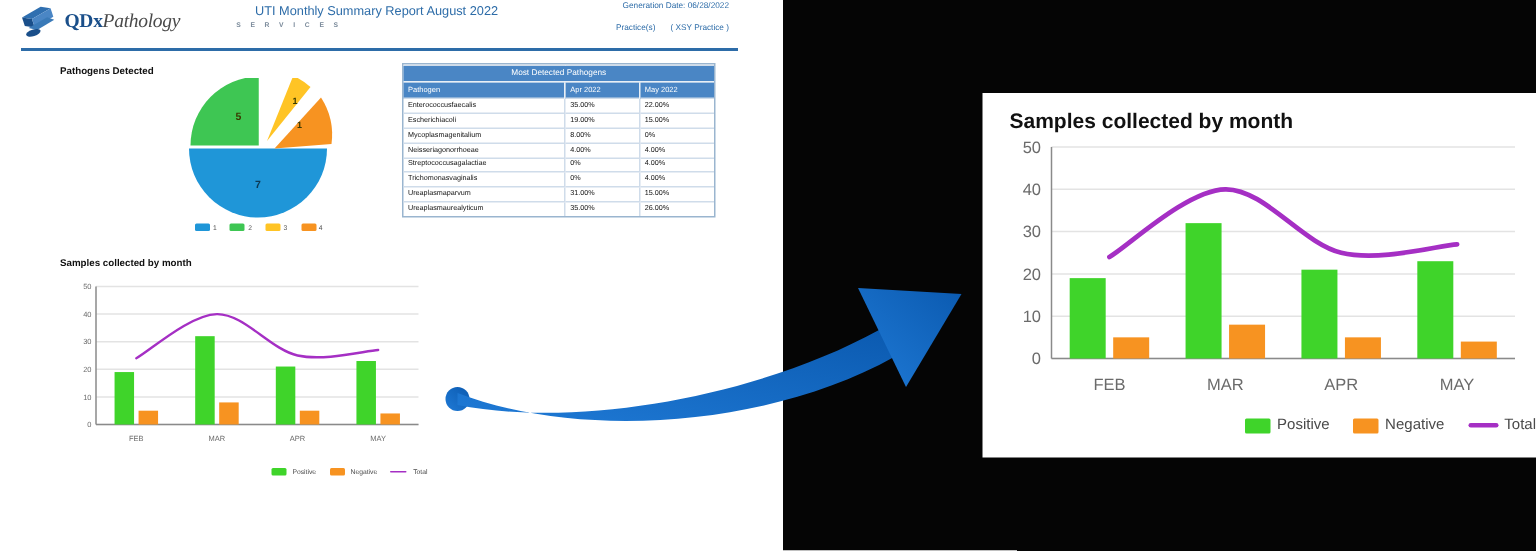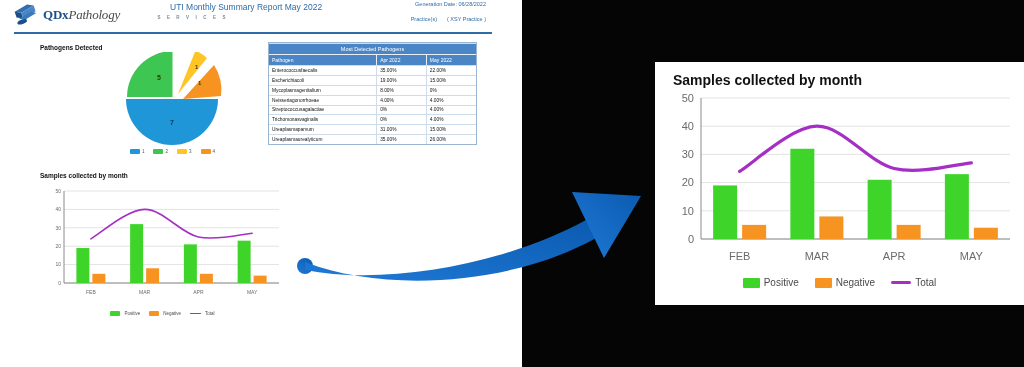--- a/index.html
+++ b/index.html
@@ -63,21 +63,21 @@
   #black-panel { position:absolute; left:522px; top:0; width:502px; height:367px; background:#050505; }
 
   
   #zoom-panel {
     position:absolute; left:655px; top:62px; width:369px; height:243px;
     background:#ffffff;
   }
   .zc-title { font-size:14px; font-weight:bold; color:#111; margin:10px 0 0 18px; }
 
   
-  .chart-legend { display:flex; justify-content:center; align-items:center; gap:14px; }
+  .chart-legend { display:flex; justify-content:flex-end; align-items:center; gap:14px; }
   .cl-item { display:flex; align-items:center; gap:4px; }
   .cl-sw { border-radius:1px; }
   .cl-line { border-radius:2px; }
   .cl-tx { color:#4a4a4a; }
 
   .axis-tick { fill:#6b6b6b; }
   .cat-lab { fill:#6b6b6b; }
   .grid-line { stroke:#e3e3e3; stroke-width:1; }
   .axis-line { stroke:#8a8a8a; stroke-width:1; }
 
@@ -104,21 +104,21 @@
         </svg>
       </span>
       <span class="logo-text">
         <span class="logo-line1">
           <span class="logo-qdx">QDx</span><span class="logo-path">Pathology</span>
         </span>
         <span class="logo-line2">S E R V I C E S</span>
       </span>
     </div>
 
-    <div class="rpt-title">UTI Monthly Summary Report May 2022</div>
+    <div class="rpt-title">UTI Monthly Summary Report August 2022</div>
 
     <div class="rpt-meta">
       <div class="meta-gen">Generation Date: 06/28/2022</div>
       <div class="meta-practice">
         <span>Practice(s)</span><span class="pr-val">( XSY Practice )</span>
       </div>
     </div>
 
     <div class="rpt-rule"></div>
   </div>

